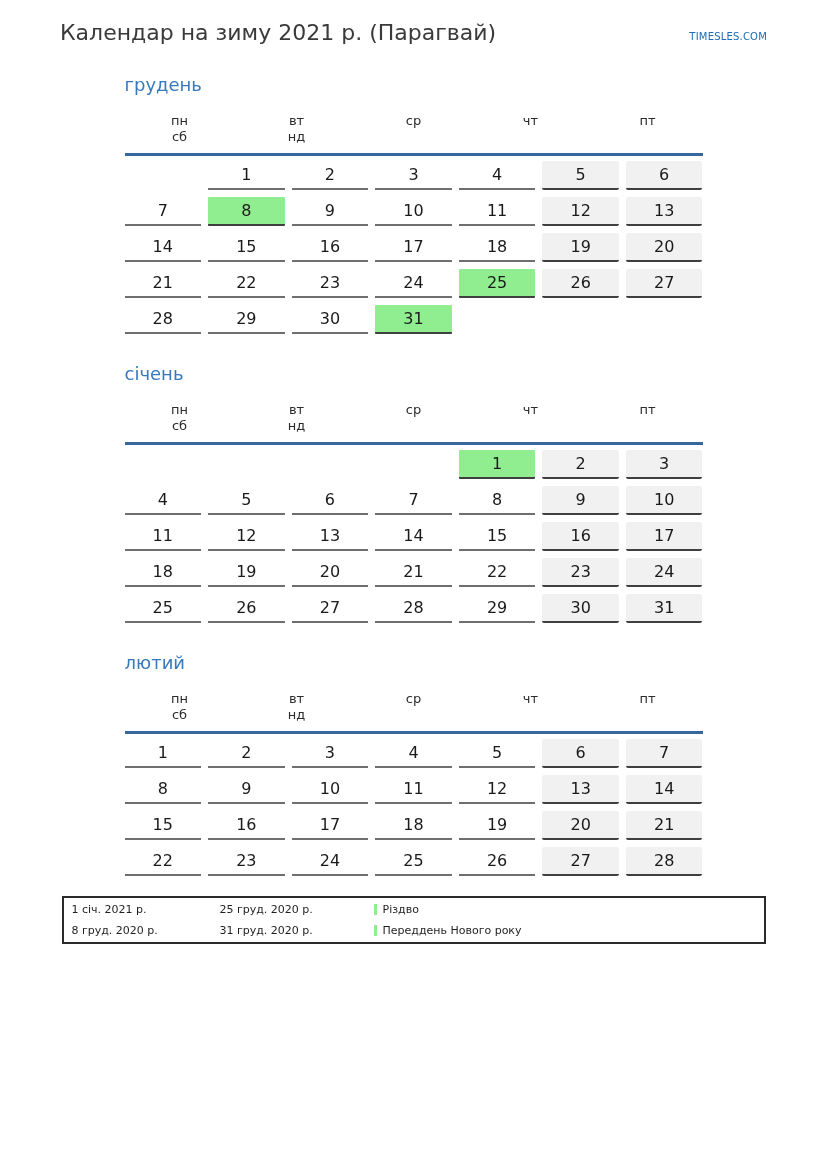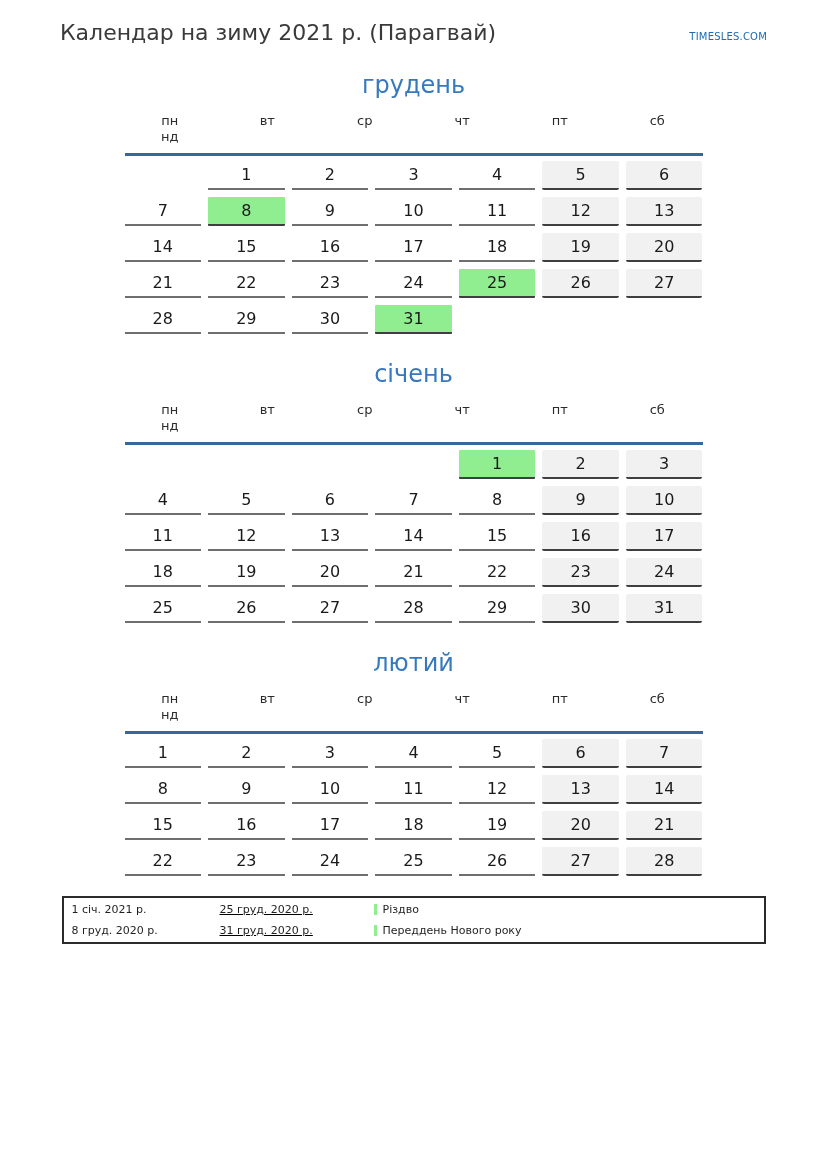--- a/index.html
+++ b/index.html
@@ -34,29 +34,28 @@
     cursor: pointer;
   }
 
   
   .months-wrap {
     width: 578px;
     margin: 0 auto;
   }
   .month-section { width: 578px; }
   .month-title {
-    text-align: center;
-    font-size: 24px;
+    font-size: 18px;
     color: #3779be;
     margin: 30px 0 14px 0;
     line-height: 20px;
   }
   .weekday-row {
     display: grid;
-    grid-template-columns: repeat(6, 1fr);
+    grid-template-columns: repeat(5, 1fr);
     column-gap: 7px;
     padding: 4px 0 8px 0;
     border-bottom: 3px solid #36689e;
   }
   .weekday-row .wd {
     text-align: center;
     font-size: 13px;
     color: #2b2b2b;
     line-height: 16px;
   }
@@ -95,21 +94,21 @@
     margin: 20px auto 0 auto;
     box-sizing: border-box;
     border: 2px solid #2b2b2b;
     padding: 4px 8px;
     display: flex;
     align-items: flex-start;
   }
   .legend-col { display: flex; flex-direction: column; gap: 6px; }
   .legend-col.dates-1 { width: 148px; }
   .legend-col.labels-1 { width: 175px; }
-  .legend-col.dates-2 { width: 154px; text-decoration: underline; }
+  .legend-col.dates-2 { width: 154px; }
   .legend-col.labels-2 { flex: 1; }
   .legend-line {
     font-size: 11px;
     line-height: 15px;
     color: #1f1f1f;
     display: flex;
     align-items: center;
     white-space: nowrap;
   }
   .holiday-marker {

